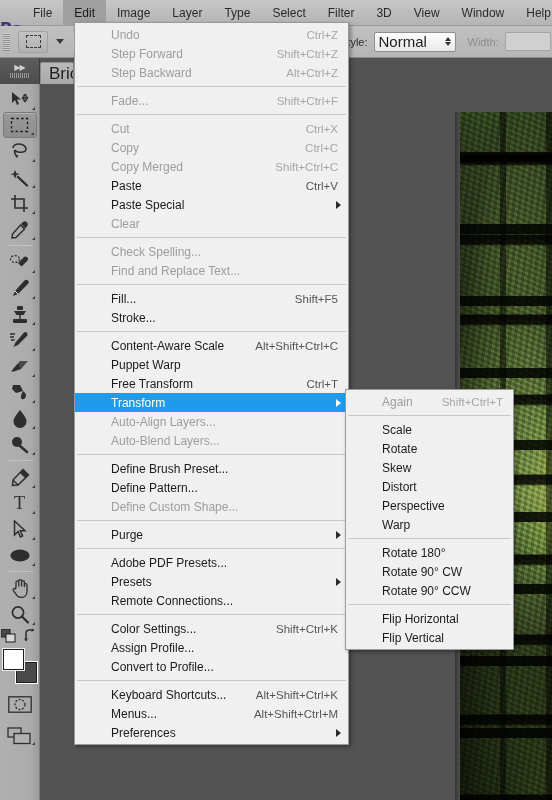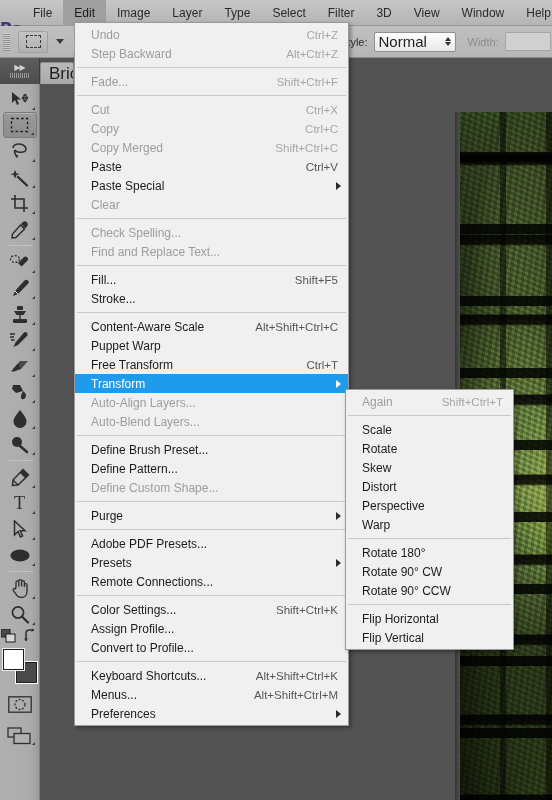--- a/index.html
+++ b/index.html
@@ -178,21 +178,21 @@
     background:#f0f0f0;
     border:1px solid #9a9a9a;
     box-shadow:2px 2px 4px rgba(0,0,0,.35);
     padding:2px 0;
     font-size:12px;
   }
   #edit-menu{ left:74px; top:22px; width:275px; }
   #transform-menu{ left:345px; top:389px; width:169px; }
   .mi{
     position:relative; height:19px; display:flex; align-items:center;
-    padding-left:16px; padding-right:10px; color:#1b1b1b; white-space:nowrap;
+    padding-left:36px; padding-right:10px; color:#1b1b1b; white-space:nowrap;
   }
   .mi.disabled{ color:#9d9d9d; }
   .mi.highlight{ background:#1e9ceb; color:#ffffff; }
   .mi .label{ flex:0 0 auto; }
   .mi .accel{ margin-left:auto; padding-left:26px; color:#565656; font-size:11.5px; }
   .mi.disabled .accel{ color:#a6a6a6; }
   .mi .arrow{
     position:absolute; right:7px; top:50%; transform:translateY(-50%);
     width:0;height:0;border-top:4px solid transparent;border-bottom:4px solid transparent;
     border-left:5px solid #2b2b2b;
@@ -436,20 +436,24 @@
       <span class="corner"></span>
     </div>
   </div>
 
   <div class="menu" id="edit-menu">
       <div class="mi disabled">
         <span class="label">Undo</span>
         <span class="accel">Ctrl+Z</span>
       </div>
       <div class="mi disabled">
+        <span class="label">Step Forward</span>
+        <span class="accel">Shift+Ctrl+Z</span>
+      </div>
+      <div class="mi disabled">
         <span class="label">Step Backward</span>
         <span class="accel">Alt+Ctrl+Z</span>
       </div>
       <div class="sep"></div>
       <div class="mi disabled">
         <span class="label">Fade...</span>
         <span class="accel">Shift+Ctrl+F</span>
       </div>
       <div class="sep"></div>
       <div class="mi disabled">

